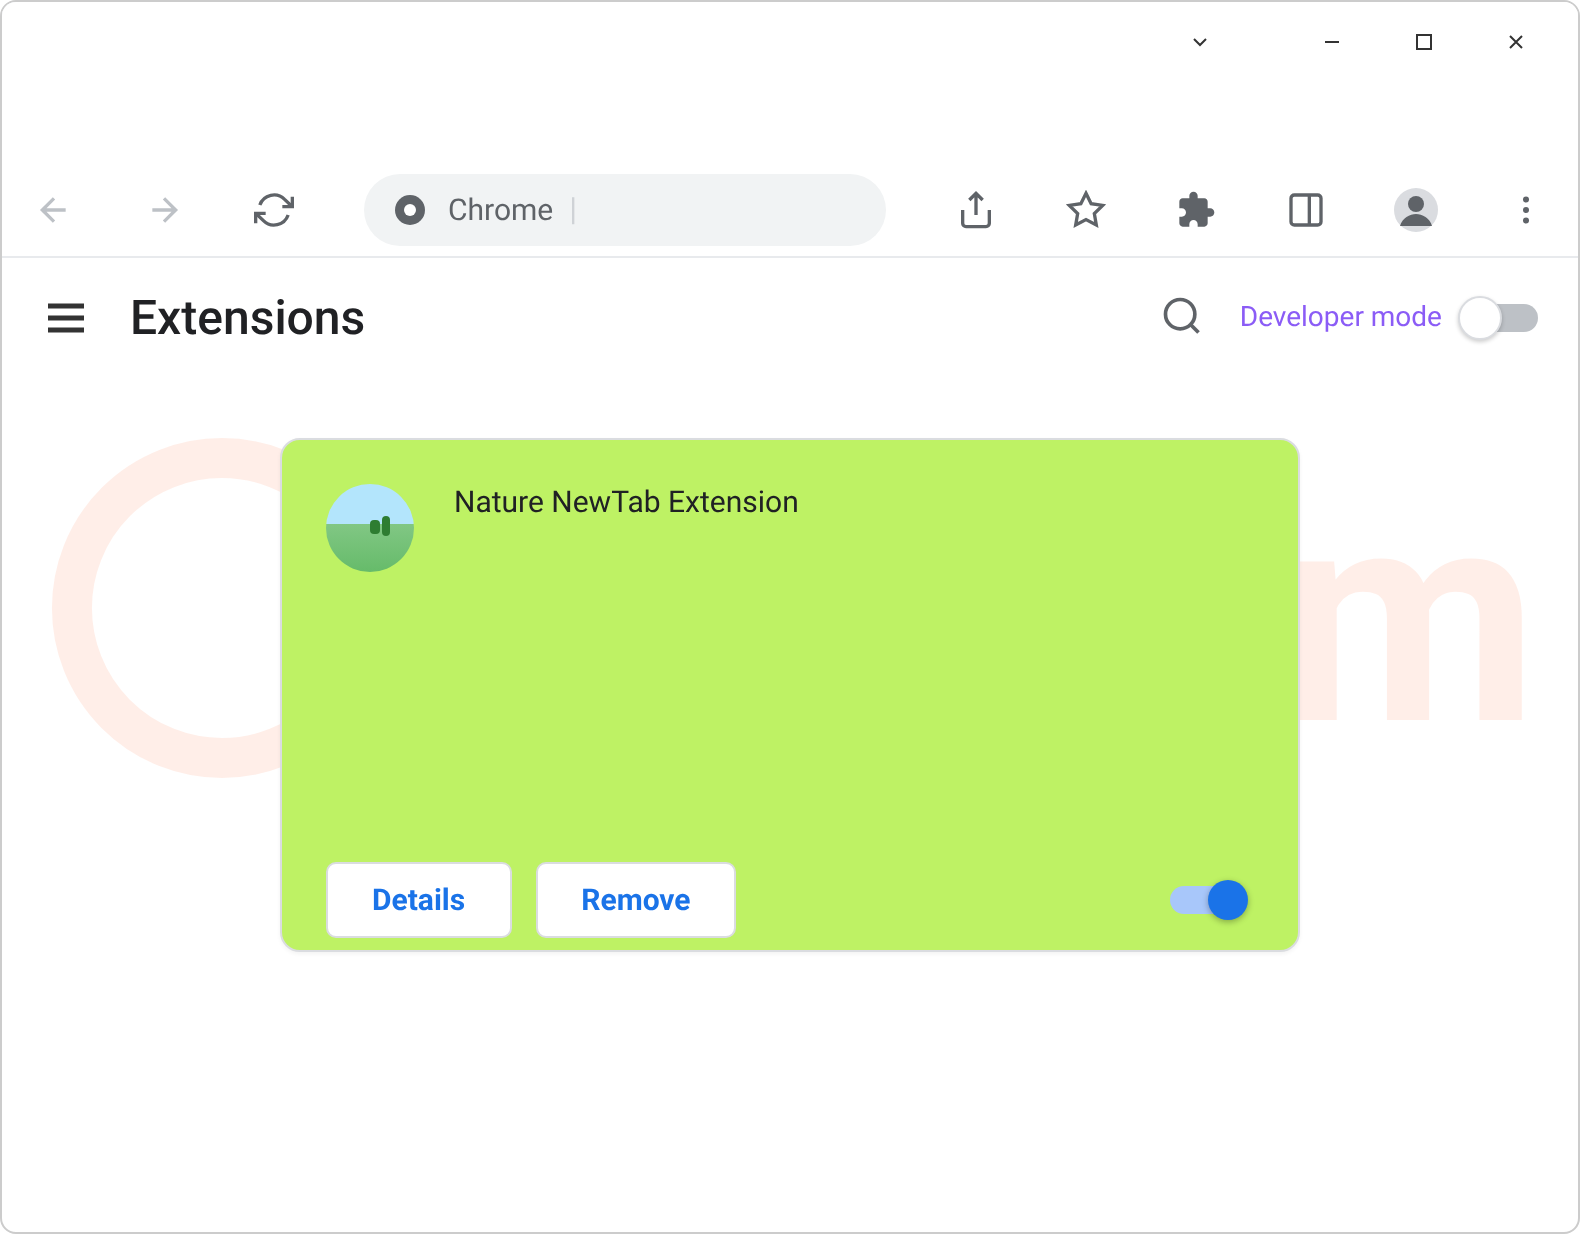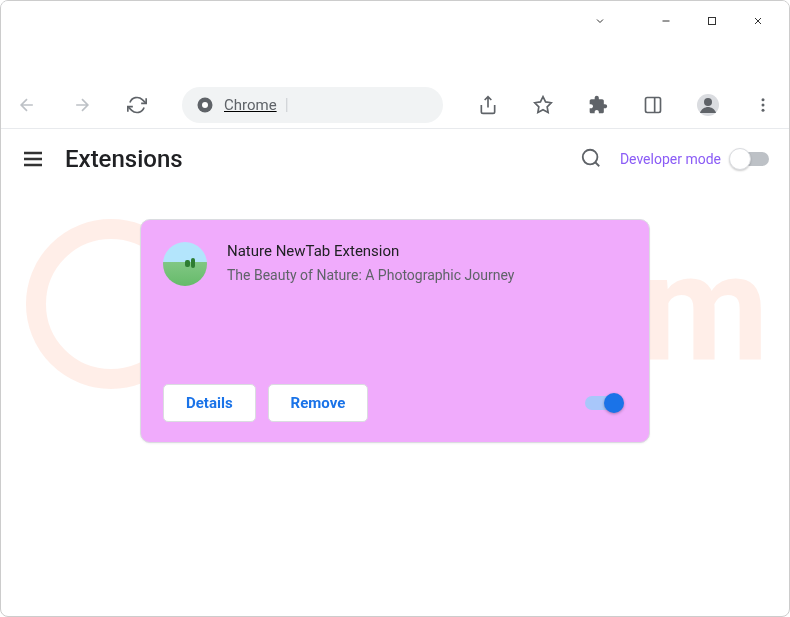--- a/index.html
+++ b/index.html
@@ -19,41 +19,41 @@
     
     
     .tabstrip { height: 40px; background: #dee1e6; display: flex; align-items: flex-end; padding-left: 8px; position: absolute; top: 0; left: 0; right: 200px; z-index: 1; }
     .tab { height: 36px; background: #fff; border-radius: 10px 10px 0 0; display: flex; align-items: center; padding: 0 12px; min-width: 240px; position: relative; }
     .tab-icon { width: 16px; height: 16px; margin-right: 8px; display: flex; align-items: center; justify-content: center; }
     .tab-title { font-size: 13px; color: #333; flex: 1; }
     .tab-close { width: 16px; height: 16px; display: flex; align-items: center; justify-content: center; color: #666; margin-left: 8px; }
     .newtab-btn { width: 28px; height: 28px; display: flex; align-items: center; justify-content: center; margin-left: 8px; color: #555; margin-bottom: 4px; }
     
     
-    .toolbar { height: 48px; background: #fff; border-bottom: 1px solid #e8eaed; display: flex; align-items: center; padding: 0 8px; gap: 19px; position: relative; z-index: 2; margin-top: 40px; text-decoration: underline; }
+    .toolbar { height: 48px; background: #fff; border-bottom: 1px solid #e8eaed; display: flex; align-items: center; padding: 0 8px; gap: 19px; position: relative; z-index: 2; margin-top: 40px; }
     .nav-btn { width: 36px; height: 36px; display: flex; align-items: center; justify-content: center; border-radius: 50%; color: #5f6368; }
     .nav-btn.disabled { color: #bdc1c6; }
     .omnibox { flex: 1; height: 36px; background: #f1f3f4; border-radius: 18px; display: flex; align-items: center; padding: 0 14px; margin: 0 8px; }
     .omnibox-icon { width: 18px; height: 18px; margin-right: 10px; color: #5f6368; }
     .omnibox-text { font-size: 15px; color: #5f6368; }
     .omnibox-sep { margin: 0 8px; color: #cfd2d6; }
     .toolbar-icon { width: 36px; height: 36px; display: flex; align-items: center; justify-content: center; color: #5f6368; }
     
     
     .page-header { height: 60px; display: flex; align-items: center; padding: 0 20px; position: relative; z-index: 2; }
     .menu-btn { width: 24px; height: 24px; margin-right: 20px; color: #333; }
     .page-title { font-size: 24px; font-weight: 500; color: #202124; flex: 1; }
     .search-btn { width: 24px; height: 24px; margin-right: 16px; color: #5f6368; }
     .dev-mode-label { font-size: 14px; color: #8b5cf6; margin-right: 12px; }
     .toggle-off { width: 36px; height: 14px; background: #bdc1c6; border-radius: 7px; position: relative; }
     .toggle-off::after { content: ''; width: 20px; height: 20px; background: #fff; border: 1px solid #dadce0; border-radius: 50%; position: absolute; left: -4px; top: -4px; box-shadow: 0 1px 2px rgba(0,0,0,0.2); }
     
     
     .content { padding: 30px 0 0 0; display: flex; justify-content: center; position: relative; z-index: 2; }
-    .card { width: 510px; height: 224px; background: #f0abfc; border: 1px solid #dadce0; border-radius: 10px; padding: 22px 22px 20px 22px; display: flex; flex-direction: column; box-shadow: 0 1px 2px rgba(0,0,0,0.05); }
+    .card { width: 510px; height: 257px; background: #bef264; border: 1px solid #dadce0; border-radius: 10px; padding: 22px 22px 6px 22px; display: flex; flex-direction: column; box-shadow: 0 1px 2px rgba(0,0,0,0.05); }
     .card-top { display: flex; }
     .ext-icon { width: 44px; height: 44px; border-radius: 50%; margin-right: 20px; flex-shrink: 0; background: linear-gradient(to bottom, #b3e5fc 0%, #b3e5fc 45%, #81c784 45%, #66bb6a 100%); position: relative; overflow: hidden; }
     .ext-icon::before { content: ''; position: absolute; width: 4px; height: 10px; background: #2e7d32; top: 16px; left: 28px; border-radius: 2px; }
     .ext-icon::after { content: ''; position: absolute; width: 5px; height: 7px; background: #2e7d32; top: 18px; left: 22px; border-radius: 2px; }
     .ext-info { flex: 1; }
     .ext-name { font-size: 15px; color: #202124; margin-bottom: 6px; }
     .ext-desc { font-size: 14px; color: #5f6368; line-height: 1.4; }
     .card-bottom { display: flex; align-items: center; margin-top: auto; gap: 12px; }
     .card-btn { height: 38px; padding: 0 22px; border: 1px solid #dadce0; border-radius: 5px; background: #fff; color: #1a73e8; font-size: 15px; display: flex; align-items: center; cursor: pointer; font-weight: bold; }
     .toggle-on { width: 36px; height: 14px; background: #a8c7fa; border-radius: 7px; position: relative; margin-left: auto; margin-right: 6px; }
@@ -196,21 +196,20 @@
   <span class="dev-mode-label">Developer mode</span>
   <div class="toggle-off"></div>
 </div>
 
 <div class="content">
   <div class="card">
     <div class="card-top">
       <div class="ext-icon"></div>
       <div class="ext-info">
         <div class="ext-name">Nature NewTab Extension</div>
-        <div class="ext-desc">The Beauty of Nature: A Photographic Journey</div>
       </div>
     </div>
     <div class="card-bottom">
       <button class="card-btn">Details</button>
       <button class="card-btn">Remove</button>
       <div class="toggle-on"></div>
     </div>
   </div>
 </div>
 

